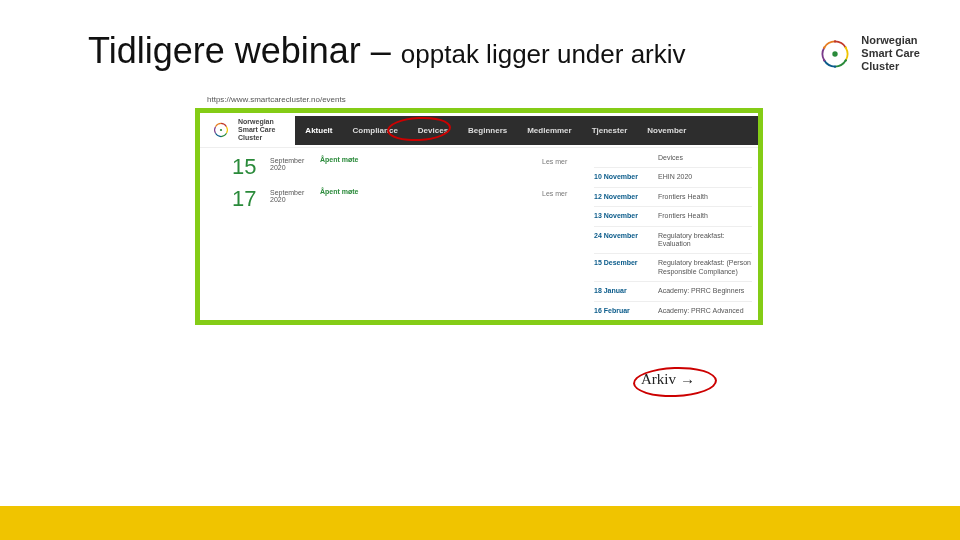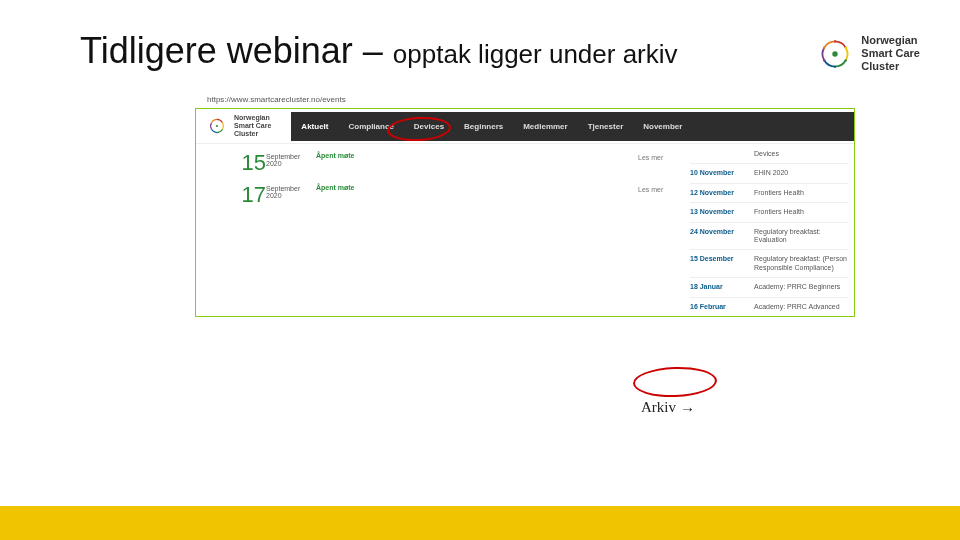--- a/index.html
+++ b/index.html
@@ -1,64 +1,64 @@
 <!DOCTYPE html>
 <html><head>
 <meta charset="utf-8">
 <style>
   * { box-sizing: border-box; margin: 0; padding: 0; }
   html, body { width: 960px; height: 540px; font-family: Arial, Helvetica, sans-serif; background: #fff; overflow: hidden; }
 
-  .slide { position: relative; width: 960px; height: 540px; }
+  .slide { position: relative; width: 960px; height: 540px; padding-left: 8px; }
 
   
   .header { display: flex; align-items: flex-start; justify-content: space-between; padding: 30px 40px 0 80px; }
   .title { font-size: 36px; font-weight: 400; color: #111; white-space: nowrap; }
   .title .sub { font-size: 26px; }
 
   .brand { display: flex; align-items: center; gap: 8px; margin-top: 4px; }
   .brand-logo { width: 36px; height: 36px; position: relative; }
   .brand-logo svg { width: 36px; height: 36px; }
   .brand-text { font-size: 11px; line-height: 1.2; color: #333; font-weight: 600; }
 
   
-  .shot { position: absolute; left: 195px; top: 95px; width: 660px; height: 310px; font-size: 8px; color:#333; }
+  .shot { position: absolute; left: 195px; top: 95px; width: 568px; height: 310px; font-size: 8px; color:#333; }
   .url { color:#555; font-size:8px; margin-bottom:4px; padding-left:12px; }
 
-  .page { border:1px solid #84cc16; background:#fff; }
+  .page { border:5px solid #84cc16; background:#fff; }
   .page-head { display:flex; align-items:center; background:#fff; border-bottom:1px solid #eee; }
   .page-head .mini-logo { width:22px; height:22px; margin:6px 6px 6px 10px; }
   .page-head .mini-logo svg { width:22px; height:22px; }
   .page-head .mini-brand { font-size:7px; color:#444; line-height:1.1; margin-right:20px; font-weight:600;}
   .nav { flex:1; display:flex; background:#2d2d2d; }
   .nav-item { color:#ddd; font-size:8px; padding:10px 10px; position:relative; font-weight:600;}
   .nav-item.first { color:#fff; }
 
   .ellipse { position:absolute; border:2px solid #c00; border-radius:50%; pointer-events:none; }
   .ellipse.nav-ell { width:64px; height:24px; left:192px; top:22px; transform:rotate(-3deg);}
   .ellipse.arc-ell { width:84px; height:30px; left:438px; top:272px; transform:rotate(-2deg);}
 
   .body { display:flex; }
   .left-col { flex:1; padding:6px 6px 6px 32px; }
   .right-col { width:170px; padding:6px 6px 0 6px; }
 
   .ev { display:flex; align-items:flex-start; margin-bottom:6px; }
-  .ev .day { font-size:22px; color:#2a8a3a; font-weight:300; width:38px; text-align:right; }
+  .ev .day { font-size:22px; color:#2a8a3a; font-weight:300; width:38px; text-align:left; }
   .ev .meta { width:50px; font-size:7px; color:#555; padding-top:3px;}
   .ev .info { flex:1; padding-top:2px; }
   .ev .kind { color:#2a8a3a; font-size:7px; font-weight:600;}
   .ev .title2 { color:#333; font-size:7.5px; line-height:1.2;}
   .ev .more { font-size:7px; color:#777; padding-top:4px; width:40px;}
 
   .side-row { display:flex; border-top:1px solid #eee; padding:5px 0; gap:6px;}
   .side-row:first-child { border-top:none; padding-top:0;}
   .side-date { color:#0a5b8a; font-size:7px; font-weight:600; width:58px; flex-shrink:0;}
   .side-title { color:#555; font-size:7px; line-height:1.2;}
 
-  .arkiv { position:absolute; left:446px; top:276px; font-family: Georgia, 'Times New Roman', serif; font-size:15px; color:#222; display:flex; align-items:flex-start; gap:4px;margin-top:28px;}
+  .arkiv { position:absolute; left:446px; top:276px; font-family: Georgia, 'Times New Roman', serif; font-size:15px; color:#222; display:flex; align-items:flex-start; gap:4px;}
   .arrow { font-size:15px; }
 
   
   .bottom-bar { position:absolute; left:0; bottom:0; width:960px; height:34px; background:#f0c400; }
 </style>
 </head>
 <body>
 
 <div class="slide">
 

